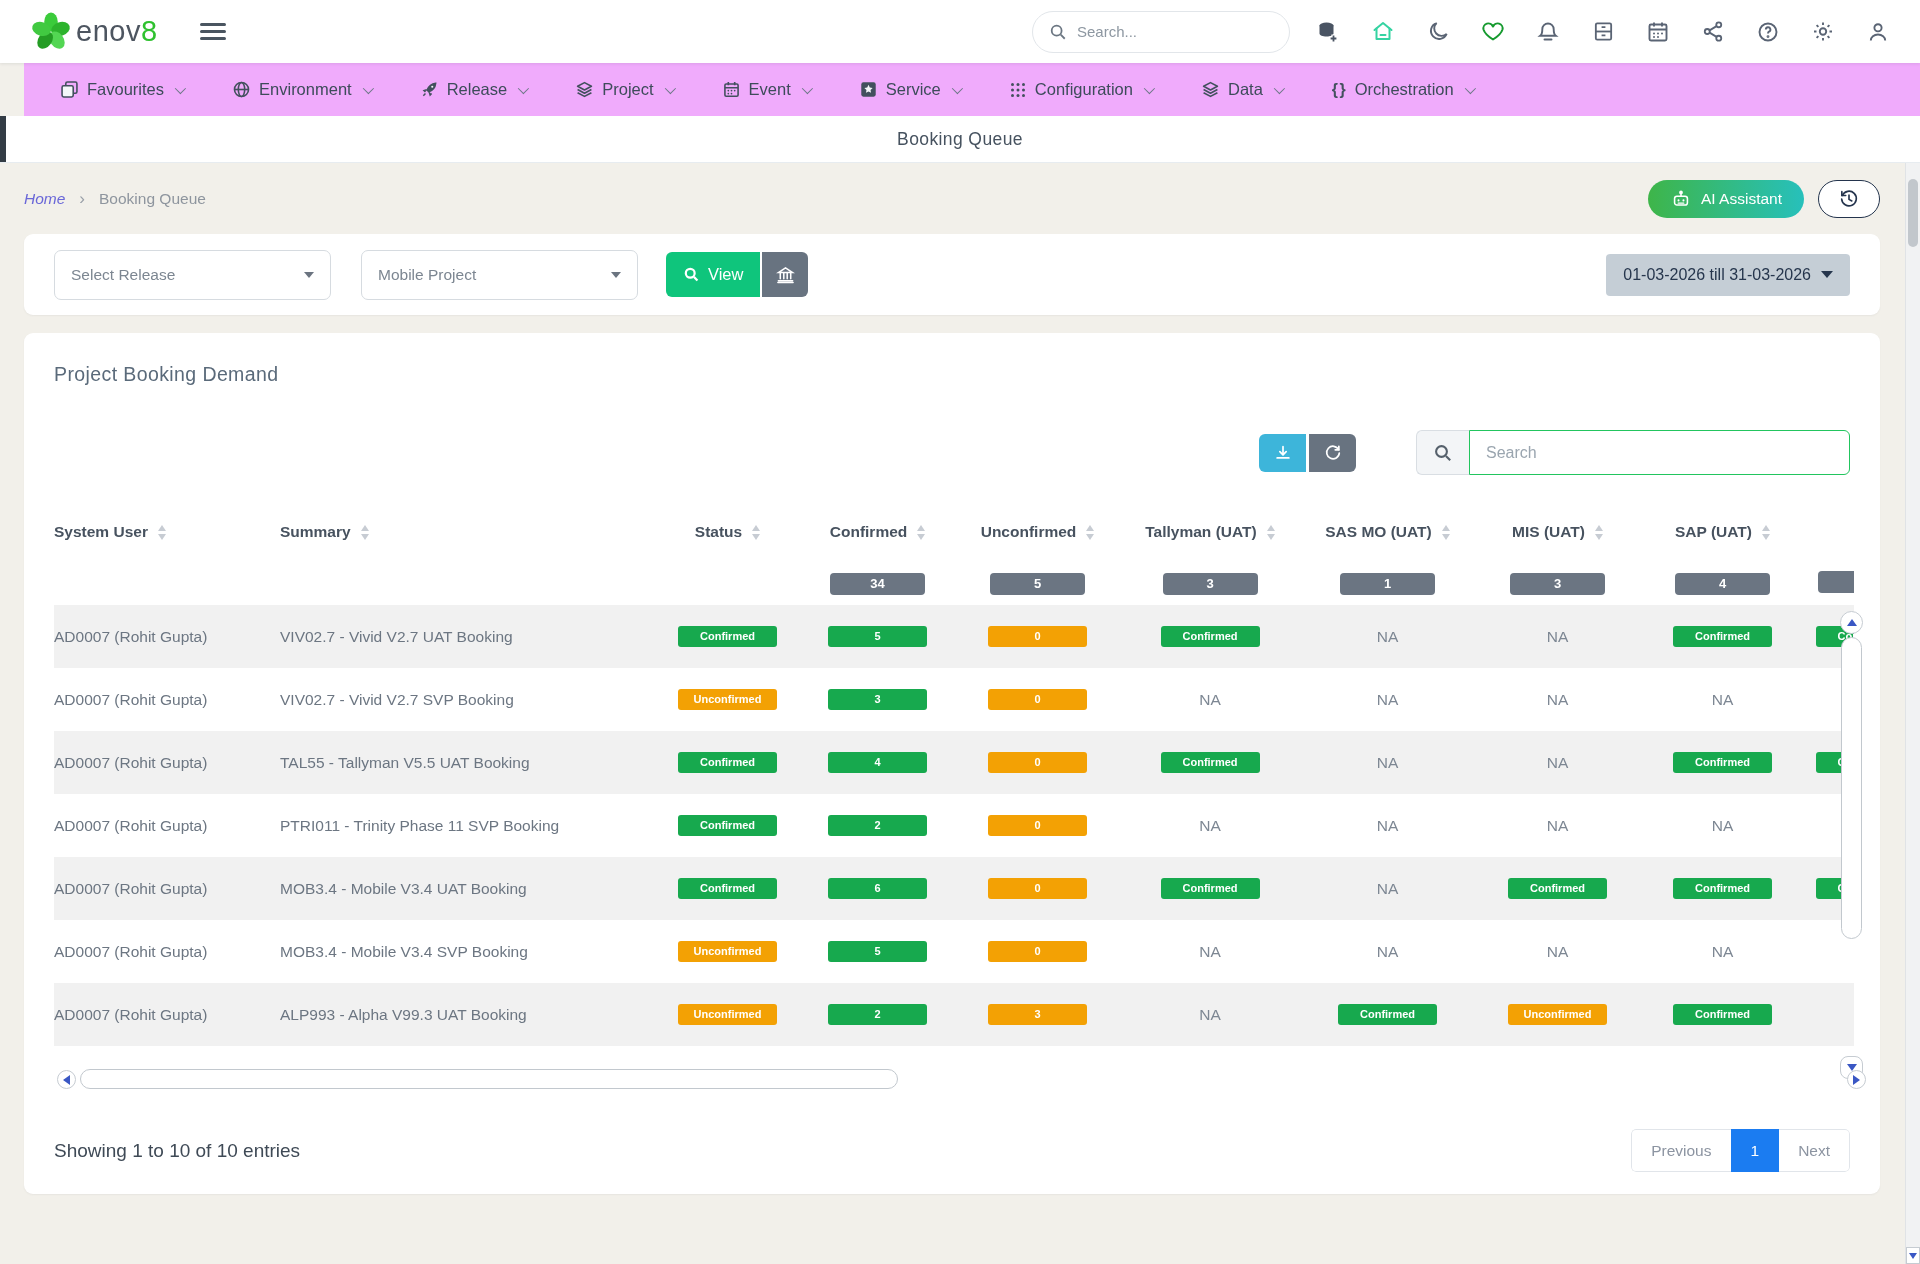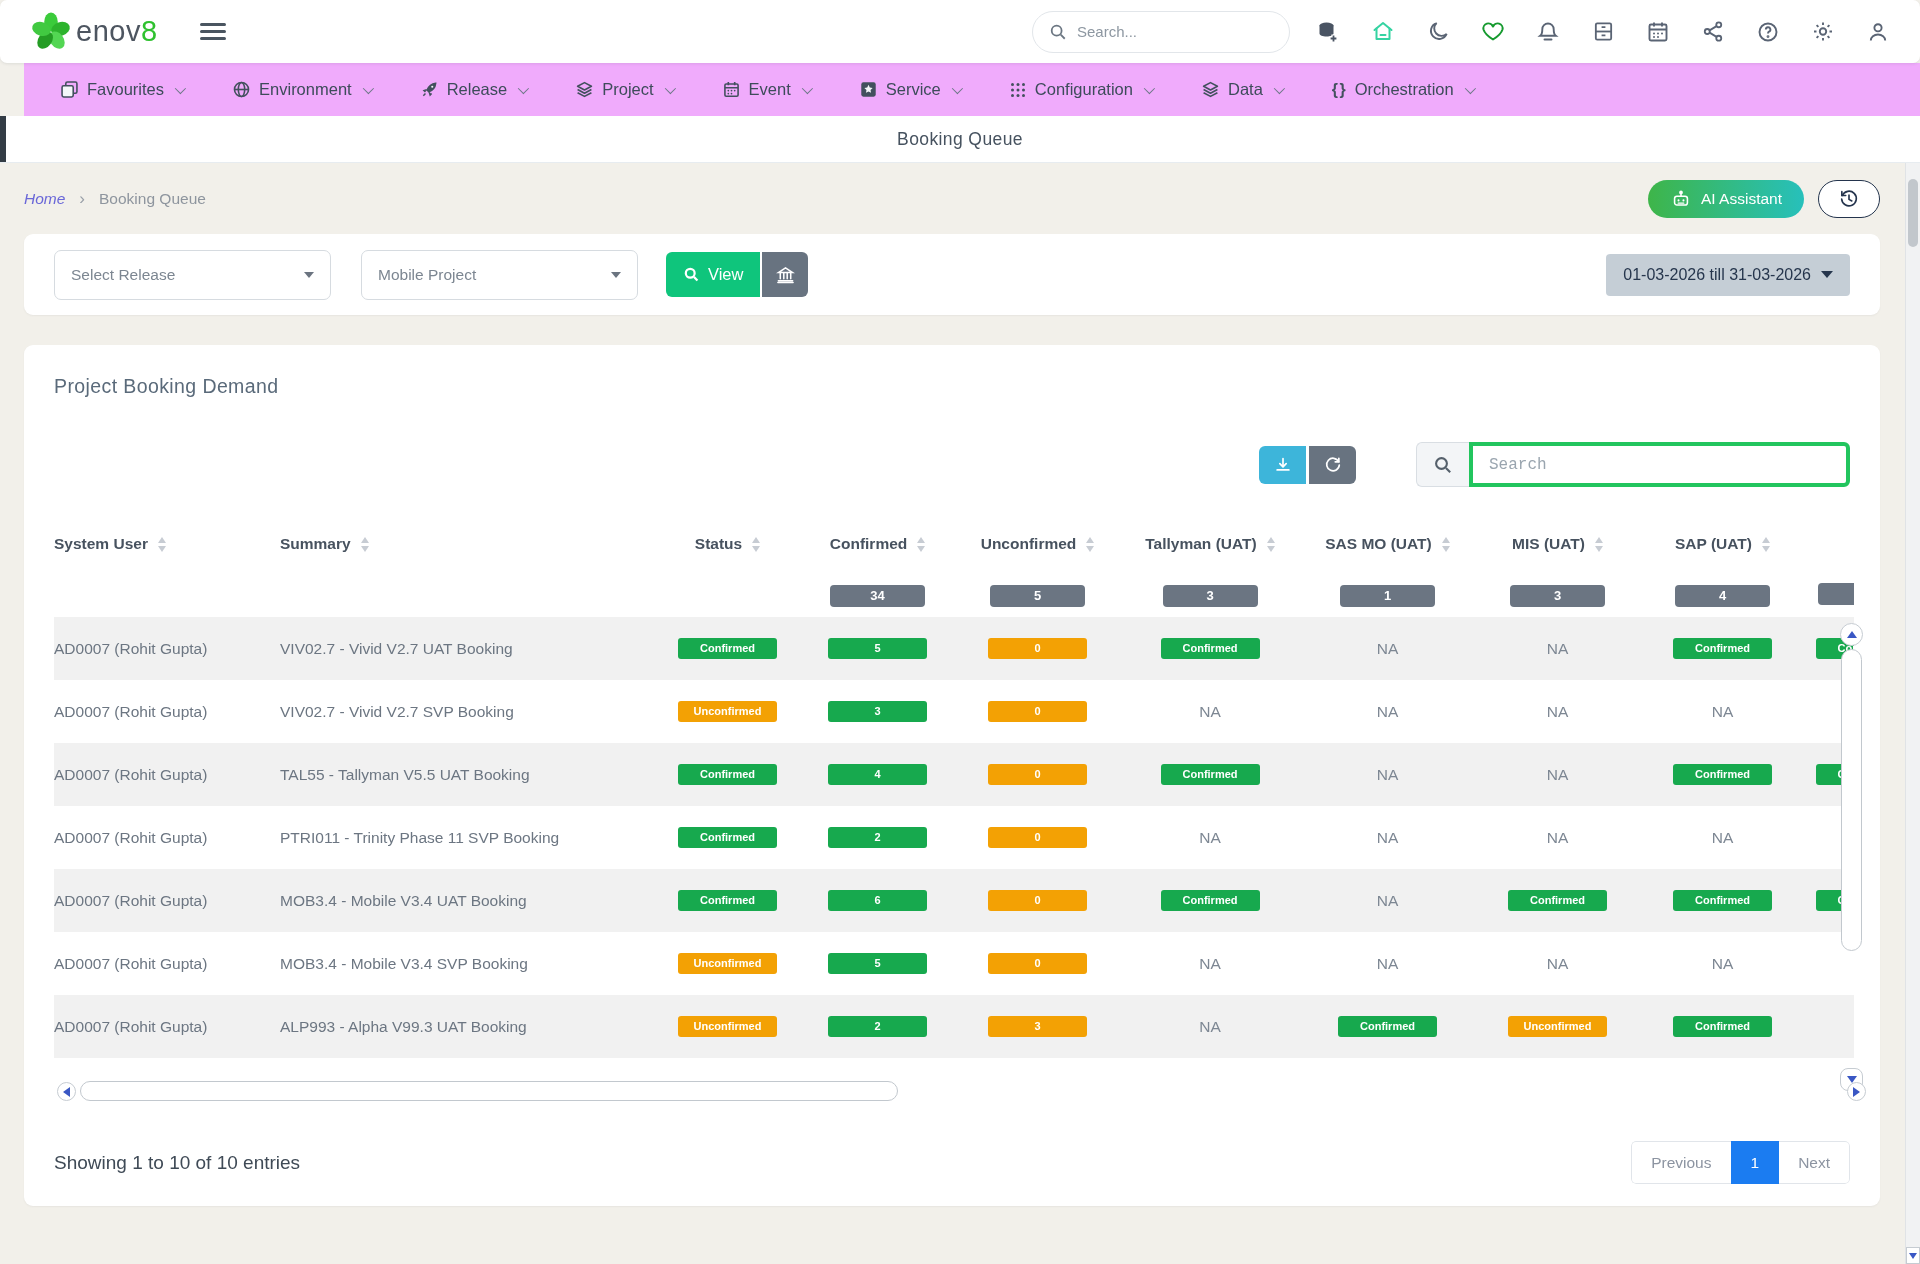--- a/index.html
+++ b/index.html
@@ -1,21 +1,21 @@
 <!DOCTYPE html>
 <html><head>
 <meta charset="utf-8">
 <style>
   * { box-sizing: border-box; margin: 0; padding: 0; }
   html,body { width:1920px; height:1264px; overflow:hidden; }
   body { font-family:"Liberation Sans", sans-serif; background:#f2f0ea; position:relative; }
 
   
   .top-header { height:63px; background:#fff; display:flex; align-items:center; padding:0 30px;
-    box-shadow:0 1px 3px rgba(40,50,60,.10); position:relative; z-index:5;border-radius:7px; }
+    box-shadow:0 1px 3px rgba(40,50,60,.10); position:relative; z-index:5; }
   .logo { display:flex; align-items:center; gap:4px; }
   .logo-text { font-size:29px; color:#4d5560; letter-spacing:.5px; font-weight:500; }
   .logo-text b { color:#2fc12f; font-weight:500; }
   .hamburger { margin-left:42px; width:26px; cursor:pointer; }
   .hamburger i { display:block; height:3px; background:#4a5560; border-radius:2px; margin:4px 0; }
   .hd-spacer { flex:1; }
   .hd-search { width:258px; height:42px; border:1px solid #e2e6ea; border-radius:21px; background:#fff;
     display:flex; align-items:center; padding:0 16px; gap:10px; margin-right:26px; }
   .hd-search input { border:none; outline:none; font-size:15px; color:#55606b; width:100%; background:transparent;
     font-family:"Liberation Sans", sans-serif; }
@@ -64,32 +64,32 @@
   .view-btn { height:45px; padding:0 17px; background:#0fc57c; color:#fff; border:none; border-radius:6px 0 0 6px;
     font-size:16.5px; display:flex; align-items:center; gap:8px; cursor:pointer; font-family:"Liberation Sans",sans-serif; }
   .bank-btn { width:46px; height:45px; background:#687380; border:none; border-radius:0 6px 6px 0; margin-left:2px;
     display:flex; align-items:center; justify-content:center; color:#fff; cursor:pointer; }
   .filter-spacer { flex:1; }
   .date-box { height:42px; background:#c5ced6; border-radius:4px; display:flex; align-items:center; gap:10px;
     padding:8px 17px; color:#26364d; font-size:16px; font-weight:500; cursor:pointer;margin-left:11px; }
   .date-caret { width:0; height:0; border-left:6px solid transparent; border-right:6px solid transparent; border-top:7px solid #26364d; }
 
   
-  .table-card { margin-top:30px; padding:30px 30px 22px; position:relative; }
+  .table-card { margin-top:18px; padding:30px 30px 22px; position:relative; }
   .tc-title { font-size:19.5px; color:#5a6a7a; letter-spacing:.4px; }
   .tc-controls { margin-top:44px; display:flex; justify-content:flex-end; align-items:center; }
   .dl-btn { width:47px; height:38px; background:#3db5da; border:none; border-radius:6px 0 0 6px; color:#fff;
     display:flex; align-items:center; justify-content:center; cursor:pointer; }
   .rf-btn { width:47px; height:38px; background:#687380; border:none; border-radius:0 6px 6px 0; margin-left:3px; color:#fff;
     display:flex; align-items:center; justify-content:center; cursor:pointer; }
   .tbl-search { display:flex; margin-left:60px; width:434px; height:45px; }
   .tbl-search .addon { width:53px; background:#f3f5f7; border:1px solid #d9dee3; border-right:none; border-radius:6px 0 0 6px;
     display:flex; align-items:center; justify-content:center; color:#55606b; }
-  .tbl-search input { flex:1; border:4px solid #22c55e; border-radius:0 6px 6px 0; outline:none; padding:0 16px;
-    font-size:16px; color:#3b82f6; font-family:Liberation Mono, monospace; }
+  .tbl-search input { flex:1; border:1px solid #22c55e; border-radius:0 6px 6px 0; outline:none; padding:0 16px;
+    font-size:16px; color:#3b82f6; font-family:Liberation Sans, sans-serif; }
   .tbl-search input::placeholder { color:#9aa5af; }
 
   .table-zone { position:relative; margin-top:32px; }
   .table-clip { width:1800px; height:556px; overflow:hidden; }
   table.booking { border-collapse:collapse; table-layout:fixed; width:1871px; }
   th { font-size:15.5px; font-weight:700; color:#47525f; text-align:center; padding:16px 0 22px; white-space:nowrap; }
   th.al { text-align:left; }
   th.last { text-align:left; padding-left:56px; }
   .th-inner { display:inline-flex; align-items:center; gap:10px; }
   .sort { display:inline-flex; flex-direction:column; gap:3px; }

